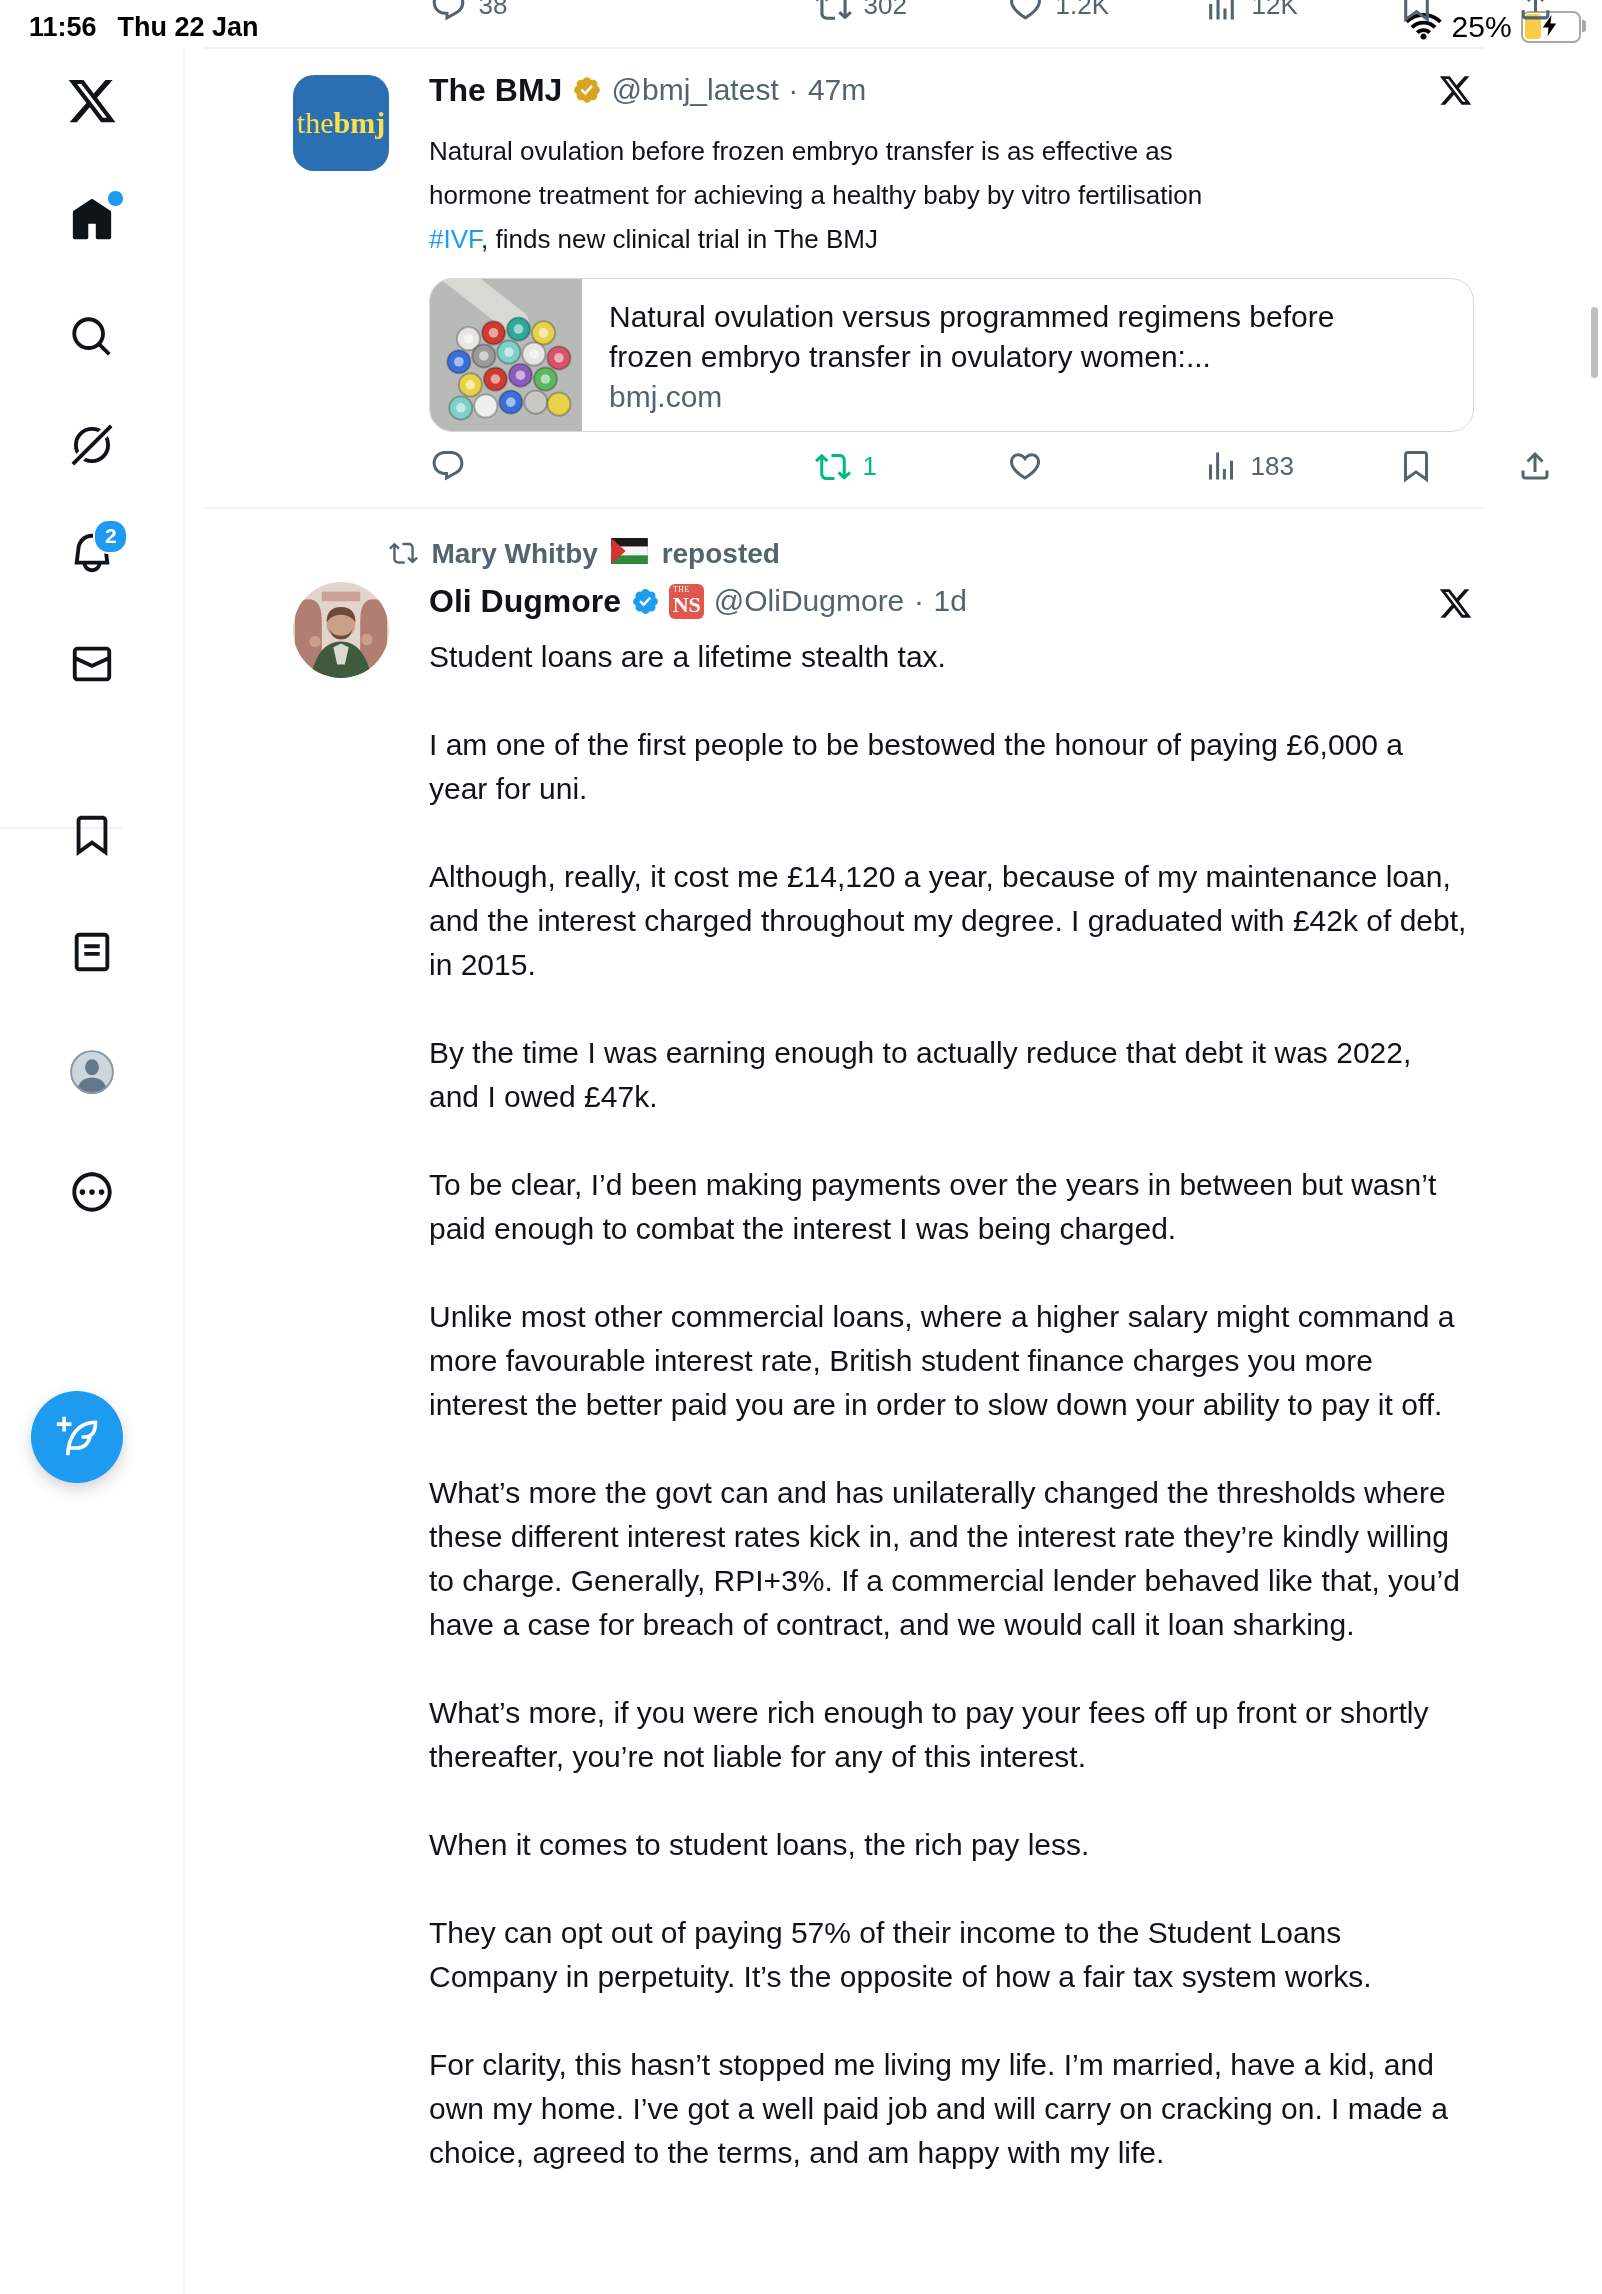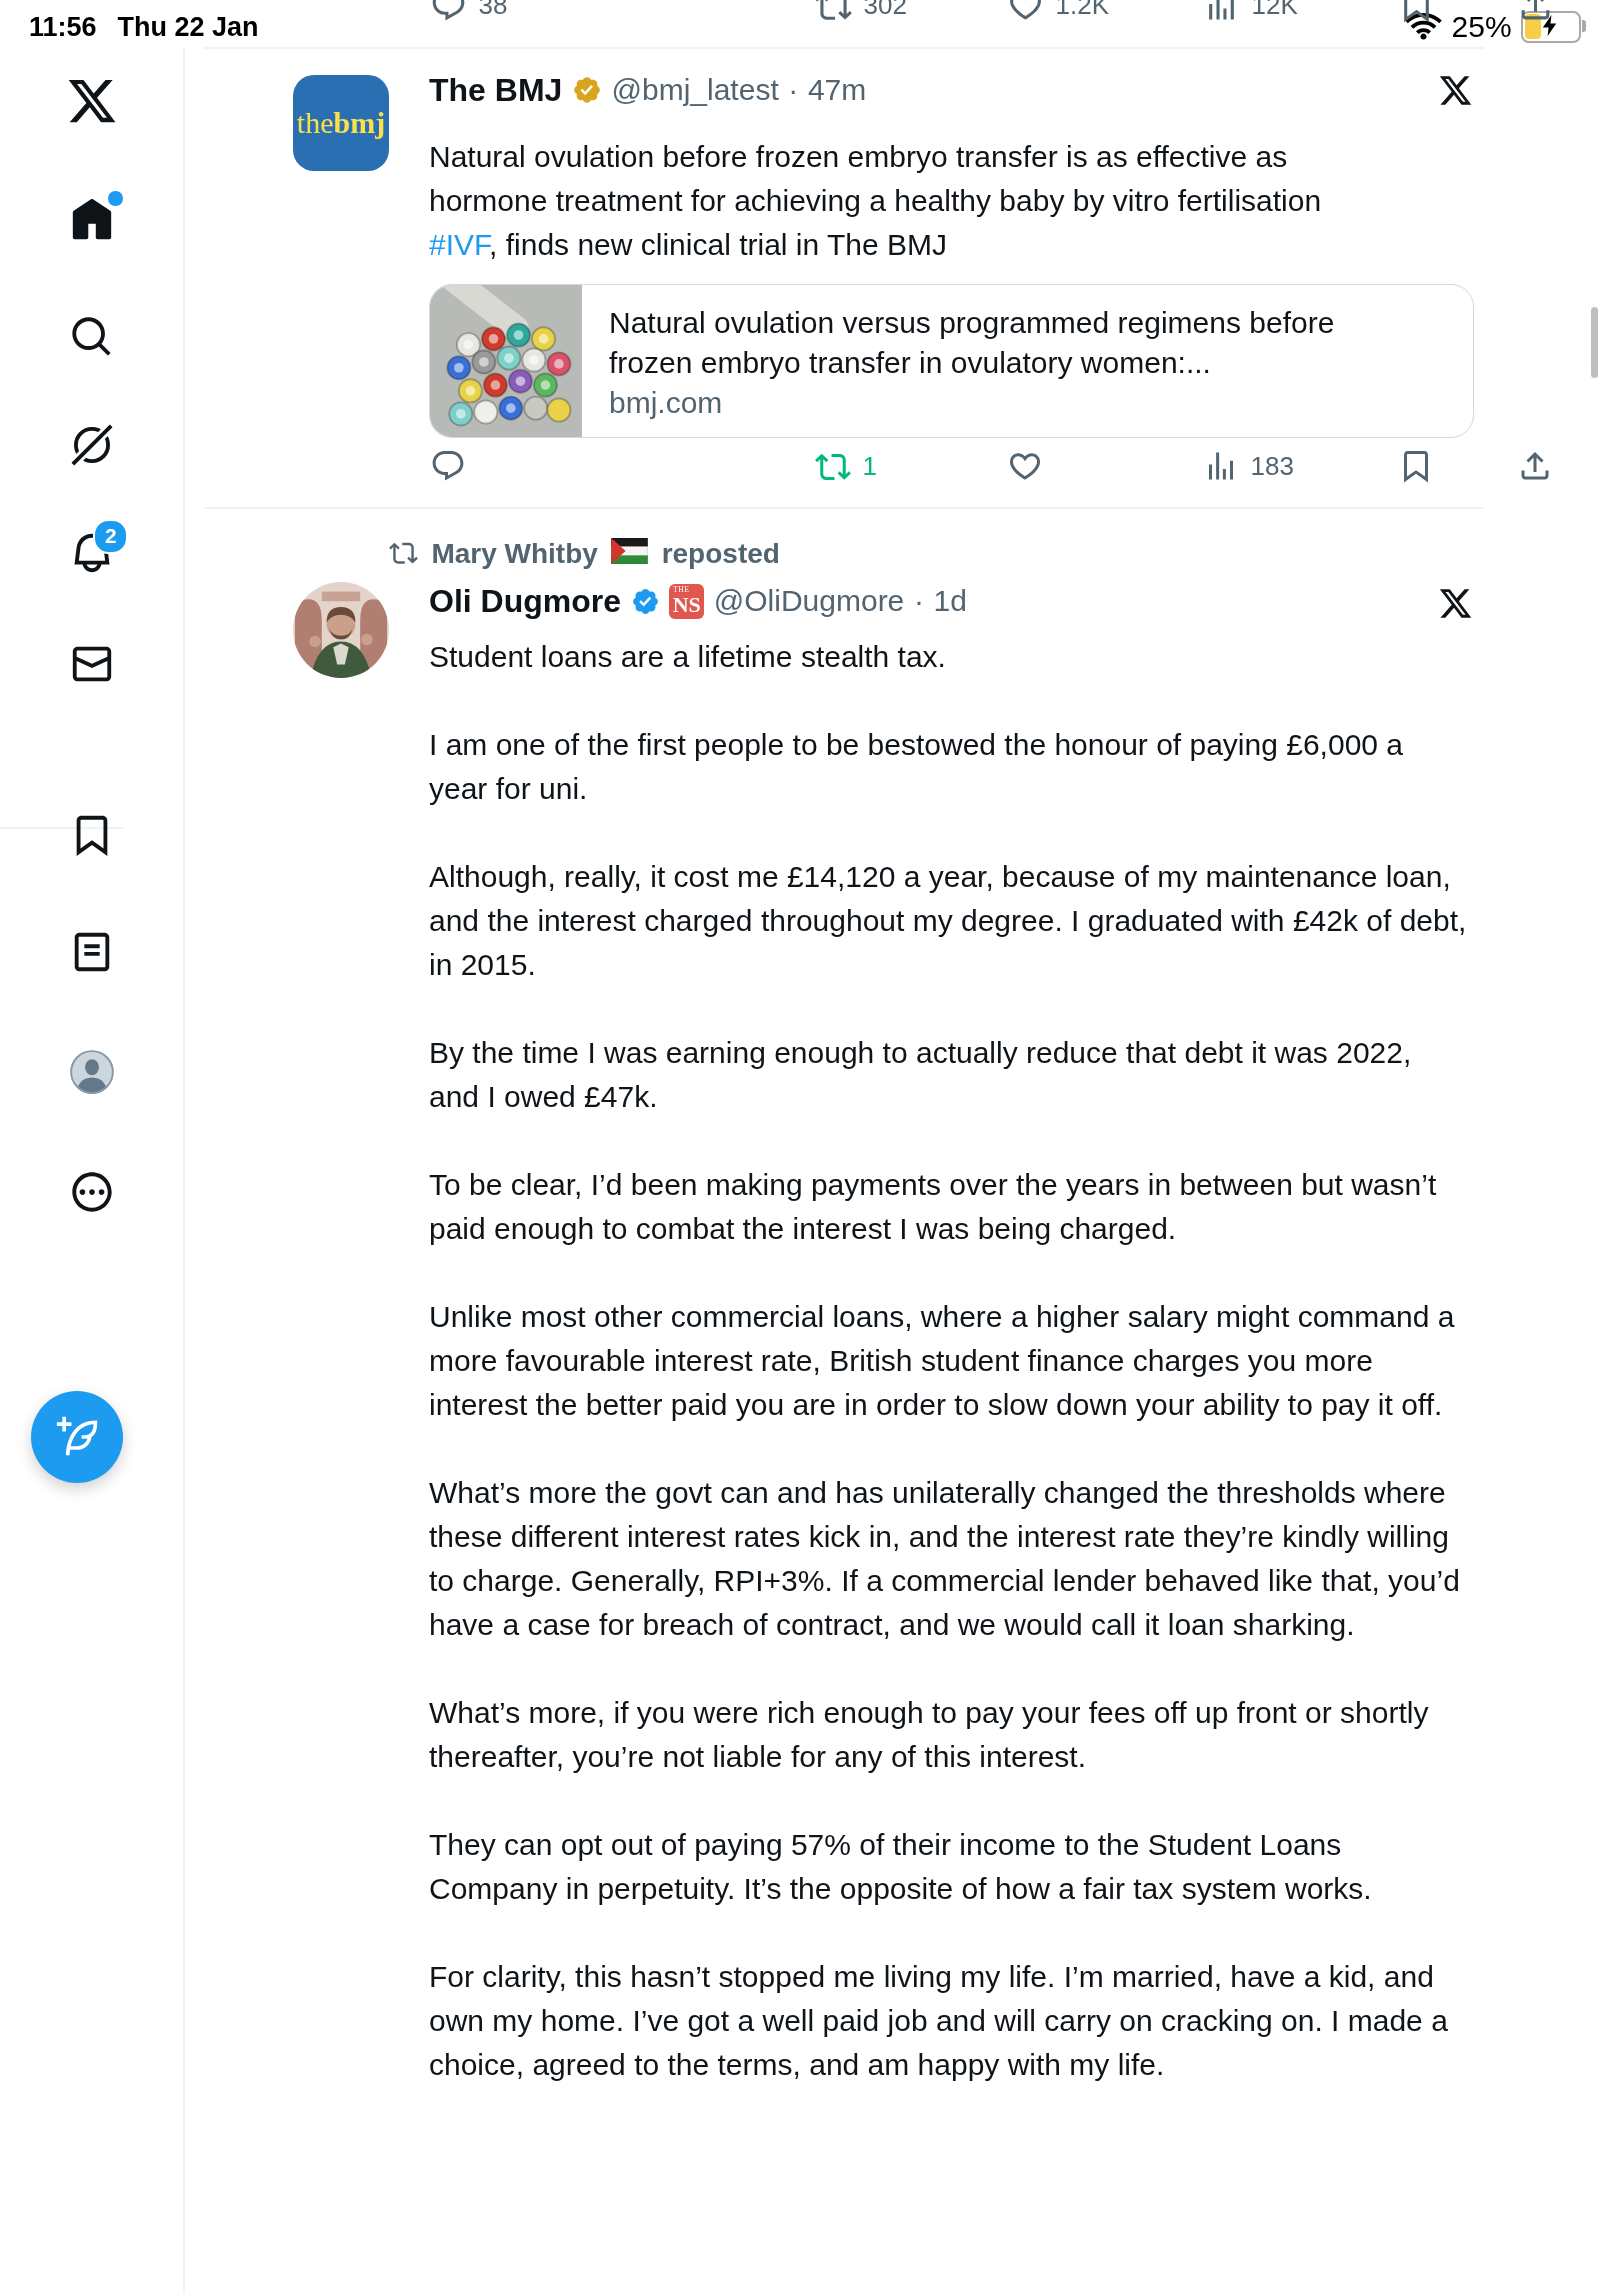--- a/index.html
+++ b/index.html
@@ -29,21 +29,21 @@
   .action-count.green{color:#00ba7c;}
   .avatar-bmj{position:absolute;left:108px;top:75px;width:96px;height:96px;border-radius:21px;background:#2b6fb3;
     display:flex;align-items:center;justify-content:center;cursor:pointer;}
   .bmj-logo{font-family:"Liberation Serif","DejaVu Serif",serif;color:#fde047;font-size:30px;letter-spacing:0;text-align:right;}
   .bmj-logo b{font-weight:700;}
   .avatar-oli{position:absolute;left:108px;top:582px;width:96px;height:96px;border-radius:50%;overflow:hidden;cursor:pointer;}
   .content{position:absolute;left:244px;width:1057px;}
   .name-row{display:flex;align-items:center;gap:9.6px;height:42px;}
   .disp-name{font-size:32px;font-weight:700;color:#0f1419;}
   .handle{font-size:30px;color:#536471;}
-  .tweet-text{margin-top:24px;font-size:30px;line-height:44px;color:#0f1419;width:1047px;}
+  .tweet-text{margin-top:18px;font-size:26px;line-height:44px;color:#0f1419;width:1047px;}
   .hashtag{color:#1d9bf0;}
   .x-corner{position:absolute;cursor:pointer;}
   .card{margin-top:17.3px;width:1043px;height:152px;border:1.9px solid #cfd9de;border-radius:23px;display:flex;overflow:hidden;cursor:pointer;background:#fff;}
   .card-text{padding:17.3px 27px;display:flex;flex-direction:column;justify-content:center;}
   .card-title{font-size:30px;line-height:40px;color:#0f1419;}
   .card-domain{font-size:30px;color:#536471;margin-top:3px;}
   .repost-banner{position:absolute;left:204px;top:538px;display:flex;gap:13.4px;color:#536471;
     font-size:28px;font-weight:700;cursor:pointer;}
   .body-par{font-size:30px;line-height:44px;margin:0 0 44px 0;color:#0f1419;width:1038px;}
   .paragraphs{margin-top:13.4px;}
@@ -373,20 +373,21 @@
     </div>
     <div class="paragraphs">
         <p class="body-par">Student loans are a lifetime stealth tax.</p>
         <p class="body-par">I am one of the first people to be bestowed the honour of paying £6,000 a year for uni.</p>
         <p class="body-par">Although, really, it cost me £14,120 a year, because of my maintenance loan, and the interest charged throughout my degree. I graduated with £42k of debt, in 2015.</p>
         <p class="body-par">By the time I was earning enough to actually reduce that debt it was 2022, and I owed £47k.</p>
         <p class="body-par">To be clear, I’d been making payments over the years in between but wasn’t paid enough to combat the interest I was being charged.</p>
         <p class="body-par">Unlike most other commercial loans, where a higher salary might command a more favourable interest rate, British student finance charges you more interest the better paid you are in order to slow down your ability to pay it off.</p>
         <p class="body-par">What’s more the govt can and has unilaterally changed the thresholds where these different interest rates kick in, and the interest rate they’re kindly willing to charge. Generally, RPI+3%. If a commercial lender behaved like that, you’d have a case for breach of contract, and we would call it loan sharking.</p>
         <p class="body-par">What’s more, if you were rich enough to pay your fees off up front or shortly thereafter, you’re not liable for any of this interest.</p>
+        <p class="body-par">When it comes to student loans, the rich pay less.</p>
         <p class="body-par">They can opt out of paying 57% of their income to the Student Loans Company in perpetuity. It’s the opposite of how a fair tax system works.</p>
         <p class="body-par">For clarity, this hasn’t stopped me living my life. I’m married, have a kid, and own my home. I’ve got a well paid job and will carry on cracking on. I made a choice, agreed to the terms, and am happy with my life.</p>
       </div>
   </div>
 
   <div class="x-corner" style="left:1253px;top:586px;">
     <svg width="35" height="35" viewBox="0 0 24 24" fill="#0f1419">
         <path d="M18.244 2.25h3.308l-7.227 8.26 8.502 11.24H16.17l-5.214-6.817L4.99 21.75H1.68l7.73-8.835L1.254 2.25H8.08l4.713 6.231zm-1.161 17.52h1.833L7.084 4.126H5.117z"></path>
       </svg>
   </div>

